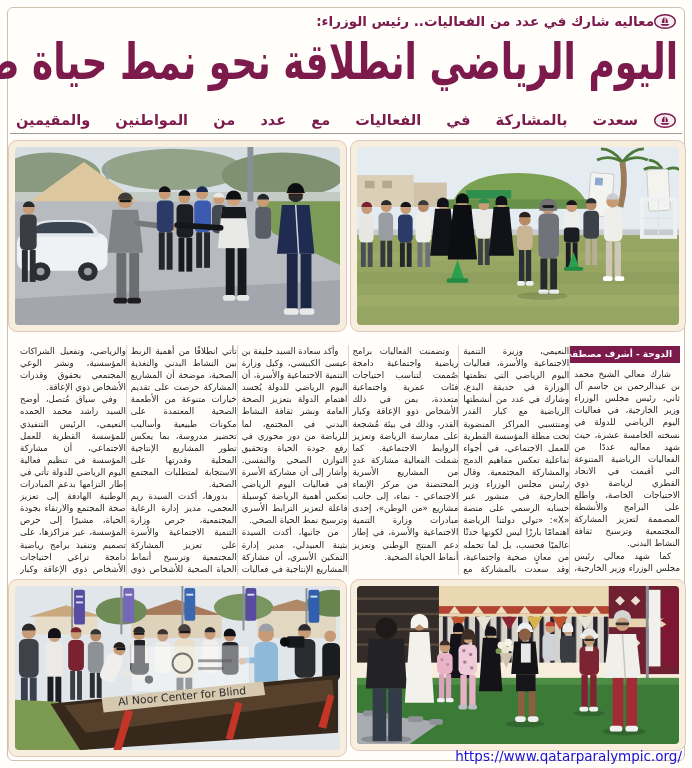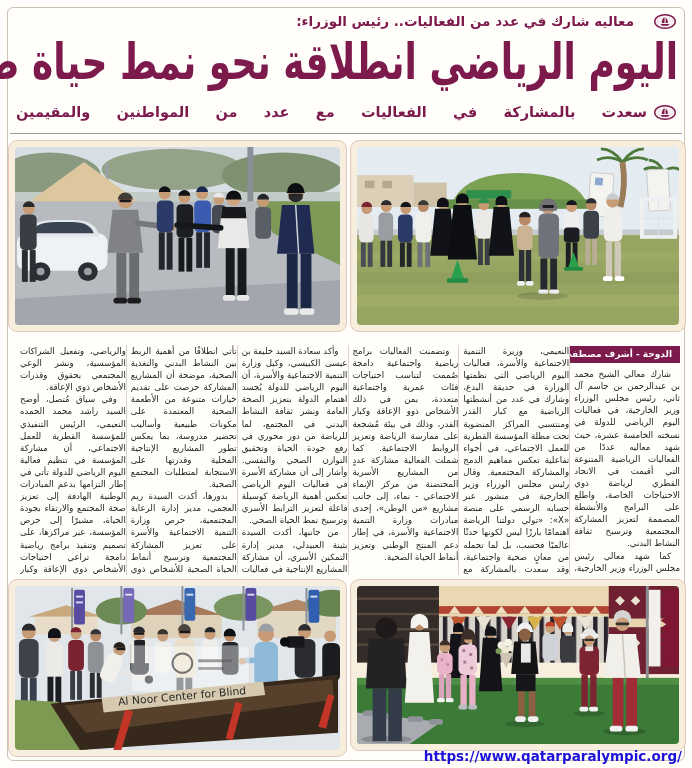--- a/index.html
+++ b/index.html
@@ -1,27 +1,27 @@
 <!DOCTYPE html>
 <html lang="ar"><head>
 <meta charset="utf-8">
 <style>
   html,body{margin:0;padding:0;background:#ffffff;}
   .page{position:relative;width:692px;height:768px;background:#fffefb;overflow:hidden;
         font-family:"DejaVu Sans",sans-serif;}
   .frame{position:absolute;inset:7px;border:1px solid #cdc2b0;border-radius:6px;pointer-events:none;}
 
-  .kicker{position:absolute;top:13px;right:16px;left:16px;direction:rtl;display:flex;align-items:center;gap:20px;
+  .kicker{position:absolute;top:13px;right:16px;left:16px;direction:rtl;display:flex;align-items:center;gap:0;
           color:#7c1a4c;font-weight:bold;font-size:13.5px;}
   .dhow{display:inline-flex;flex:none;}
   .headline{position:absolute;top:31px;left:14px;right:14px;margin:0;direction:rtl;
             color:#7c1a4c;font-size:36px;font-weight:bold;line-height:1.25;
             text-align:justify;text-align-last:justify;white-space:nowrap;
             transform:scaleY(1.38);transform-origin:50% 0;letter-spacing:-1px;}
-  .subhead{position:absolute;top:104px;left:16px;right:16px;direction:rtl;display:flex;align-items:center;gap:7px;
+  .subhead{position:absolute;top:112px;left:16px;right:16px;direction:rtl;display:flex;align-items:center;gap:16px;
            color:#7c1a4c;font-weight:bold;font-size:14.5px;}
   .subhead-text{flex:1;text-align:justify;text-align-last:justify;}
   .rule{position:absolute;top:133px;left:10px;right:10px;border-top:1px solid #9c9c9c;}
 
   .photo{position:absolute;background:#f8eedd;border:1px solid #e2c9bb;border-radius:9px;padding:6px;box-sizing:border-box;}
   .photo svg{display:block;width:100%;height:100%;border-radius:4px;}
   .photo-tl{left:8px;top:140px;width:339px;height:192px;}
   .photo-tr{left:350px;top:140px;width:336px;height:192px;}
   .photo-bl{left:8px;top:579px;width:339px;height:178px;}
   .photo-br{left:350px;top:579px;width:336px;height:172px;}
@@ -30,21 +30,21 @@
   .col{flex:1;text-align:justify;font-size:8.6px;line-height:12.1px;color:#1c1c1c;overflow:hidden;
        border-left:1px solid #d8d4ce;padding-left:4px;}
   .col:last-child{border-left:none;padding-left:0;margin-left:8px;}
   .col p{margin:0;text-indent:9px;}
   .col p.noindent{text-indent:0;}
 
   .byline{display:flex;align-items:center;gap:4px;margin:1px 0 5px;direction:rtl;}
   .byline-label{background:#7c1a4c;color:#ffffff;font-size:9px;font-weight:bold;
                 padding:2px 8px 3px;flex:1;text-align:center;white-space:nowrap;}
 
-  .url{position:absolute;top:748px;right:10px;color:#1c12d8;font-size:13.5px;font-weight:bold;
+  .url{position:absolute;top:748px;right:10px;color:#1c12d8;font-size:13.5px;font-weight:normal;
        text-decoration:none;direction:ltr;z-index:5;}
 </style>
 </head>
 <body>
 
 <div class="page">
   <div class="frame"></div>
 
   <div class="kicker">
     <span class="dhow">

